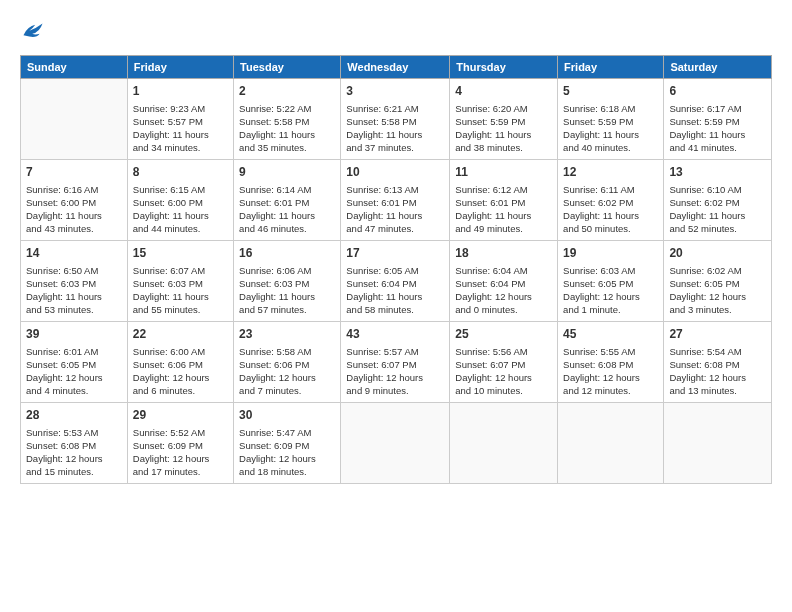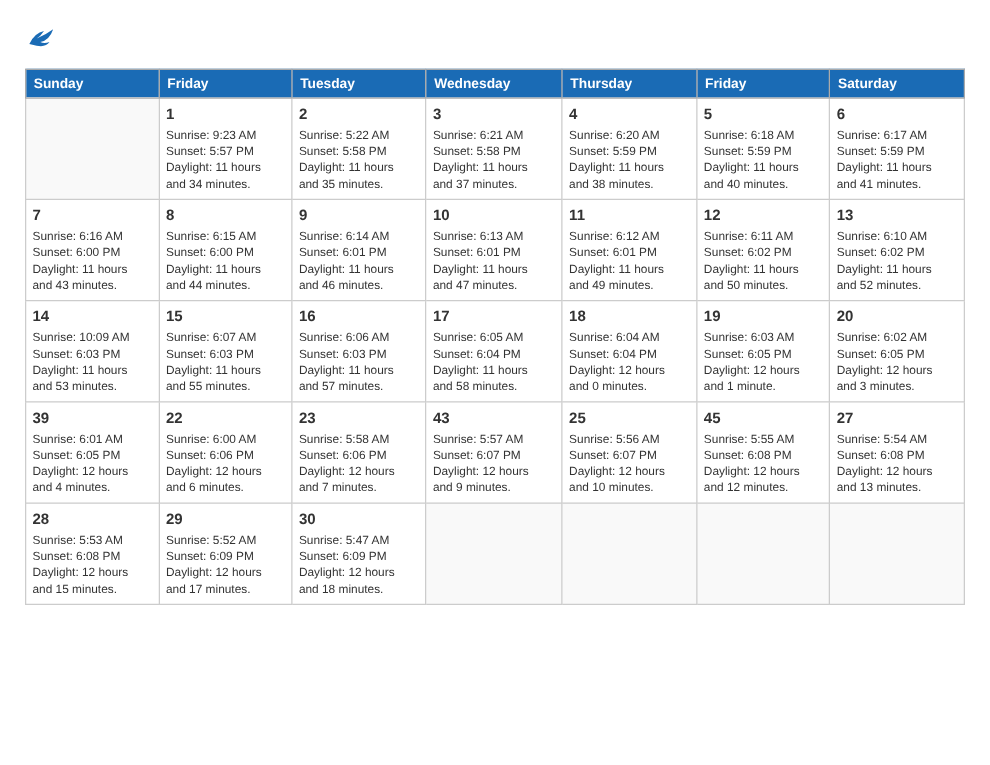--- a/index.html
+++ b/index.html
@@ -214,21 +214,21 @@
             <span class="day-num">13</span>
             <span class="cell-content">Sunrise: 6:10 AM</span>
             <span class="cell-content">Sunset: 6:02 PM</span>
             <span class="cell-content">Daylight: 11 hours</span>
             <span class="cell-content">and 52 minutes.</span>
           </td>
         </tr>
         <tr>
           <td>
             <span class="day-num">14</span>
-            <span class="cell-content">Sunrise: 10:09 AM</span>
+            <span class="cell-content">Sunrise: 6:50 AM</span>
             <span class="cell-content">Sunset: 6:03 PM</span>
             <span class="cell-content">Daylight: 11 hours</span>
             <span class="cell-content">and 53 minutes.</span>
           </td>
           <td>
             <span class="day-num">15</span>
             <span class="cell-content">Sunrise: 6:07 AM</span>
             <span class="cell-content">Sunset: 6:03 PM</span>
             <span class="cell-content">Daylight: 11 hours</span>
             <span class="cell-content">and 55 minutes.</span>

